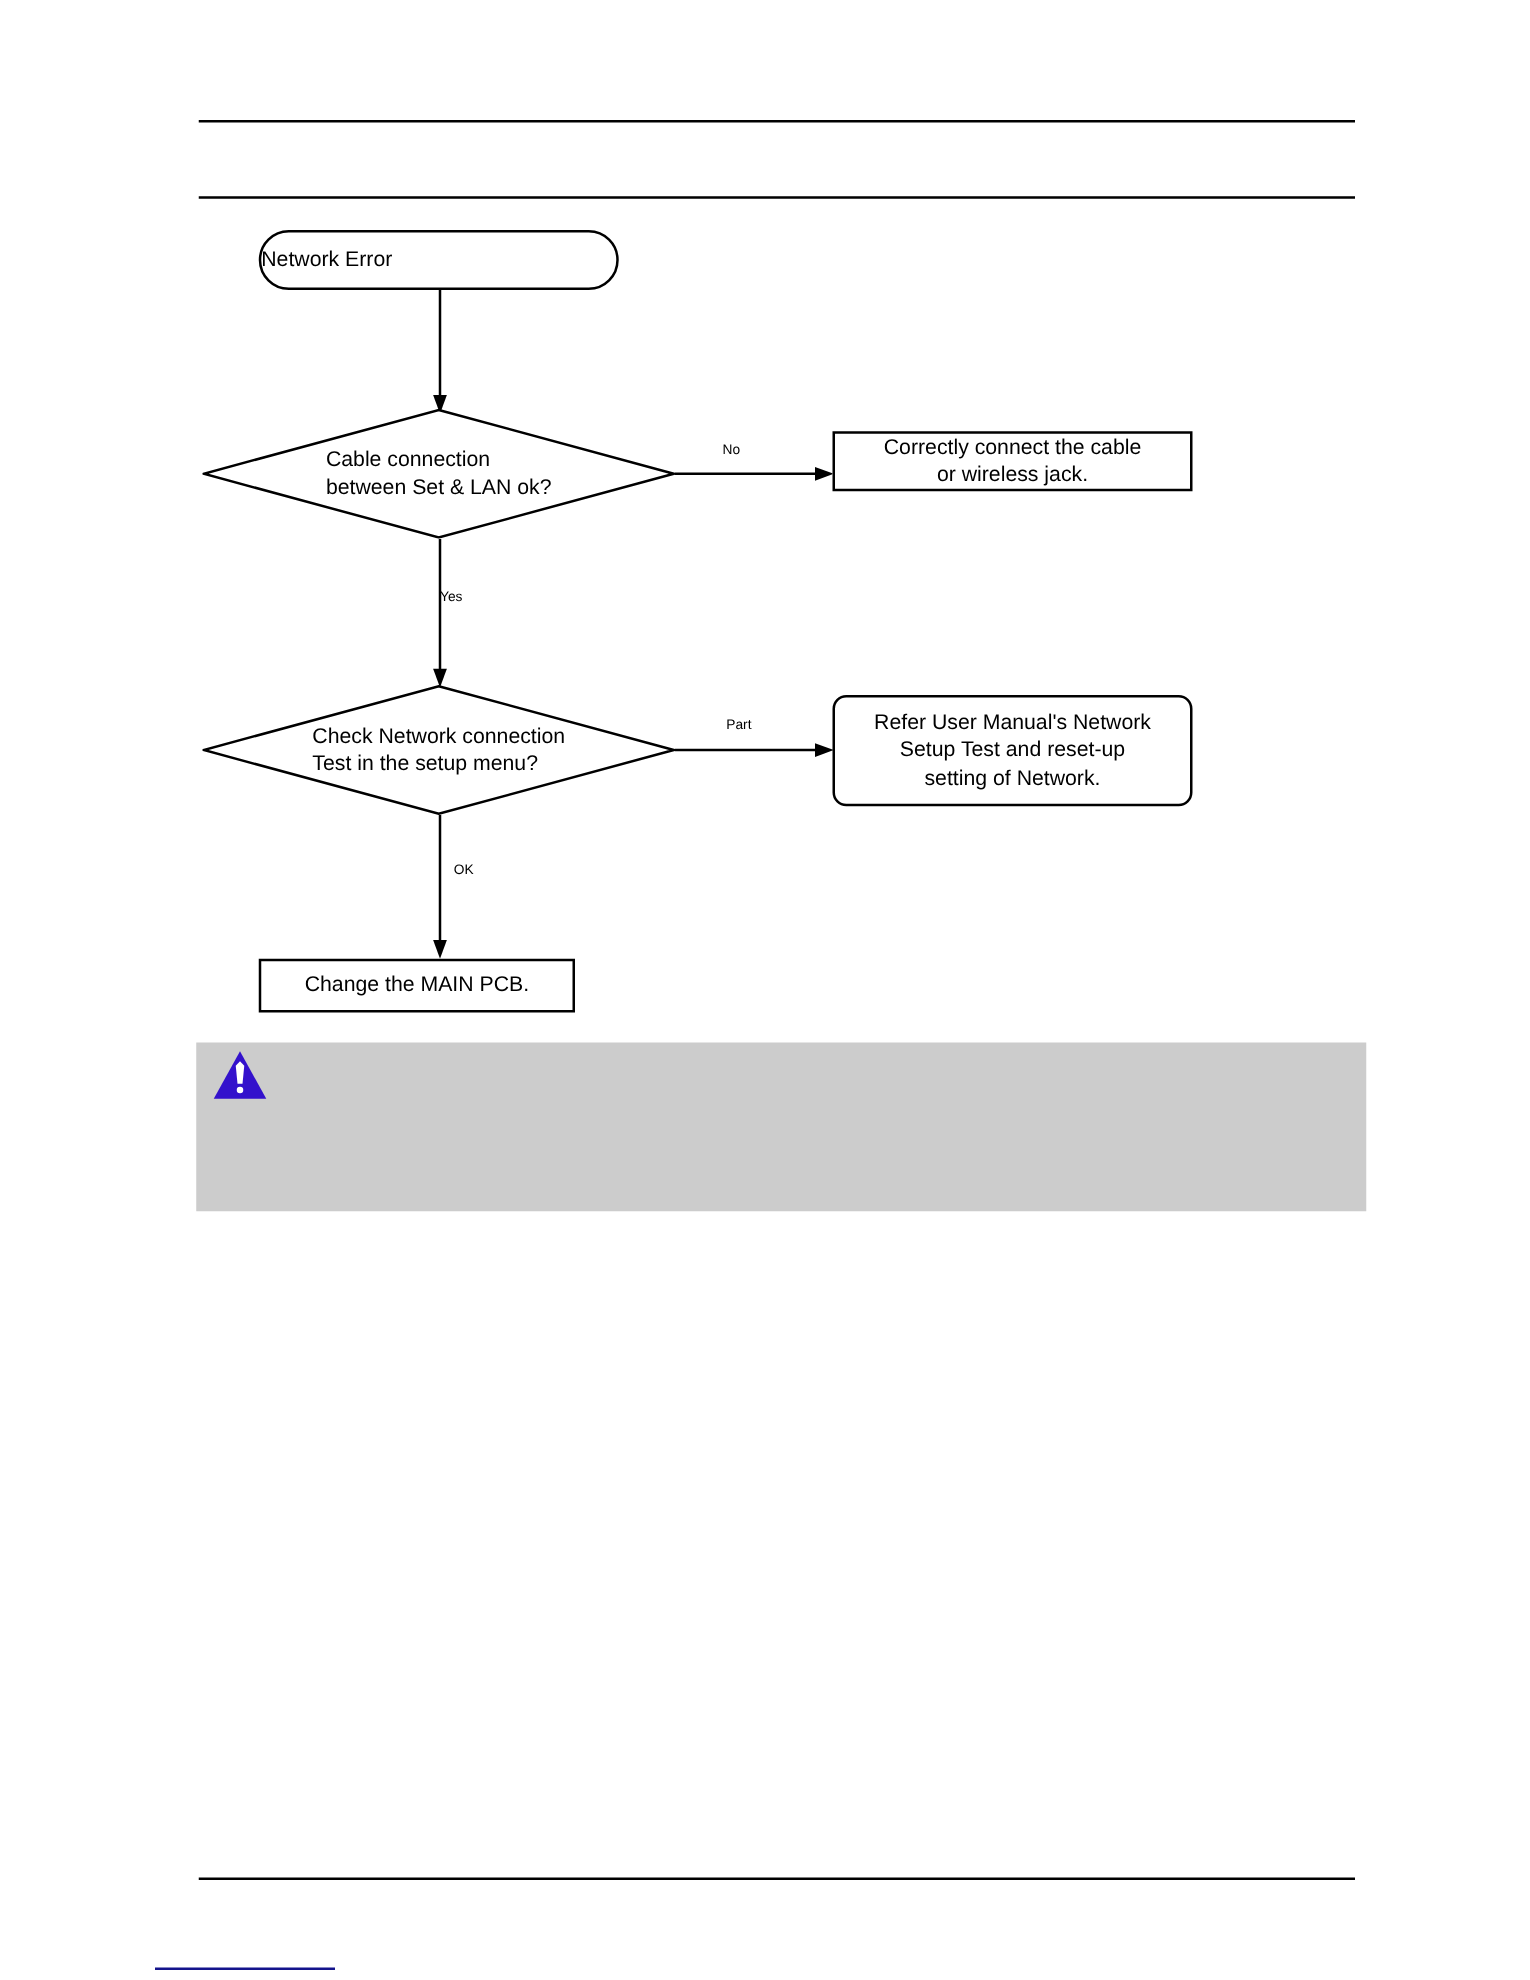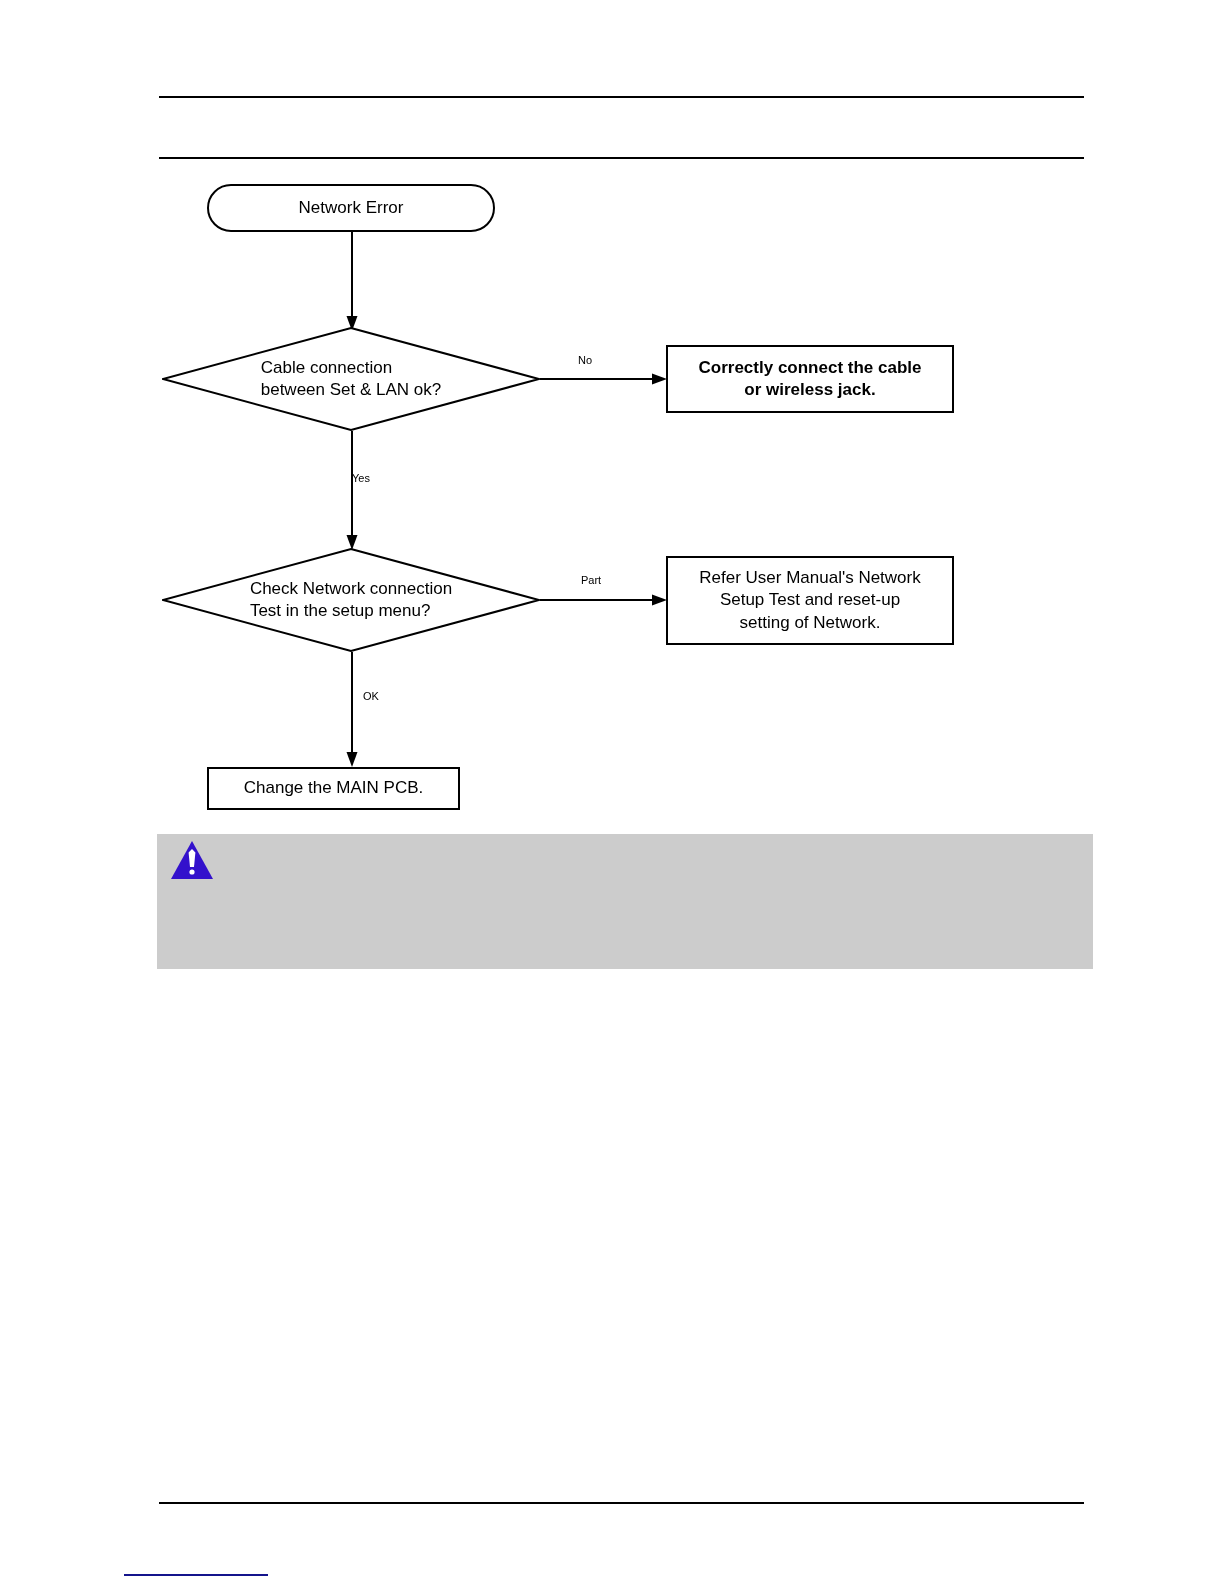--- a/index.html
+++ b/index.html
@@ -41,21 +41,20 @@
 
   
   .terminator {
     position: absolute;
     box-sizing: border-box;
     border: 2px solid #000000;
     border-radius: 26px;
     background: #ffffff;
     display: flex;
     align-items: center;
-    justify-content: center;
     text-align: center;
     font-size: 17px;
     line-height: 1.25;
   }
 
   .process {
     position: absolute;
     box-sizing: border-box;
     border: 2px solid #000000;
     background: #ffffff;
@@ -164,21 +163,21 @@
   </div>
 
   <div class="connector" style="left:540px; top:370px; width:128px; height:18px;">
     <svg width="128" height="18" viewBox="0 0 128 18">
       <line x1="0" y1="9" x2="115" y2="9" stroke="#000" stroke-width="2"></line>
       <polygon points="127,9 112,3.5 112,14.5" fill="#000"></polygon>
     </svg>
   </div>
   <div class="edge-label" style="left:578px; top:355px;">No</div>
 
-  <div class="process" style="left:666px; top:345px; width:288px; height:68px;font-weight:bold;">
+  <div class="process" style="left:666px; top:345px; width:288px; height:48px;">
     <div>
       <div>Correctly connect the cable</div>
       <div>or wireless jack.</div>
     </div>
   </div>
 
   <div class="connector" style="left:343px; top:431px; width:18px; height:120px;">
     <svg width="18" height="120" viewBox="0 0 18 120">
       <line x1="9" y1="0" x2="9" y2="108" stroke="#000" stroke-width="2"></line>
       <polygon points="9,119 3.5,104 14.5,104" fill="#000"></polygon>
@@ -199,21 +198,21 @@
   </div>
 
   <div class="connector" style="left:540px; top:591px; width:128px; height:18px;">
     <svg width="128" height="18" viewBox="0 0 128 18">
       <line x1="0" y1="9" x2="115" y2="9" stroke="#000" stroke-width="2"></line>
       <polygon points="127,9 112,3.5 112,14.5" fill="#000"></polygon>
     </svg>
   </div>
   <div class="edge-label" style="left:581px; top:575px;">Part</div>
 
-  <div class="process" style="left:666px; top:556px; width:288px; height:89px;">
+  <div class="process" style="left:666px; top:556px; width:288px; height:89px;border-radius:11px;">
     <div>
       <div>Refer User Manual's Network</div>
       <div>Setup Test and reset-up</div>
       <div>setting of Network.</div>
     </div>
   </div>
 
   <div class="connector" style="left:343px; top:652px; width:18px; height:116px;">
     <svg width="18" height="116" viewBox="0 0 18 116">
       <line x1="9" y1="0" x2="9" y2="104" stroke="#000" stroke-width="2"></line>

